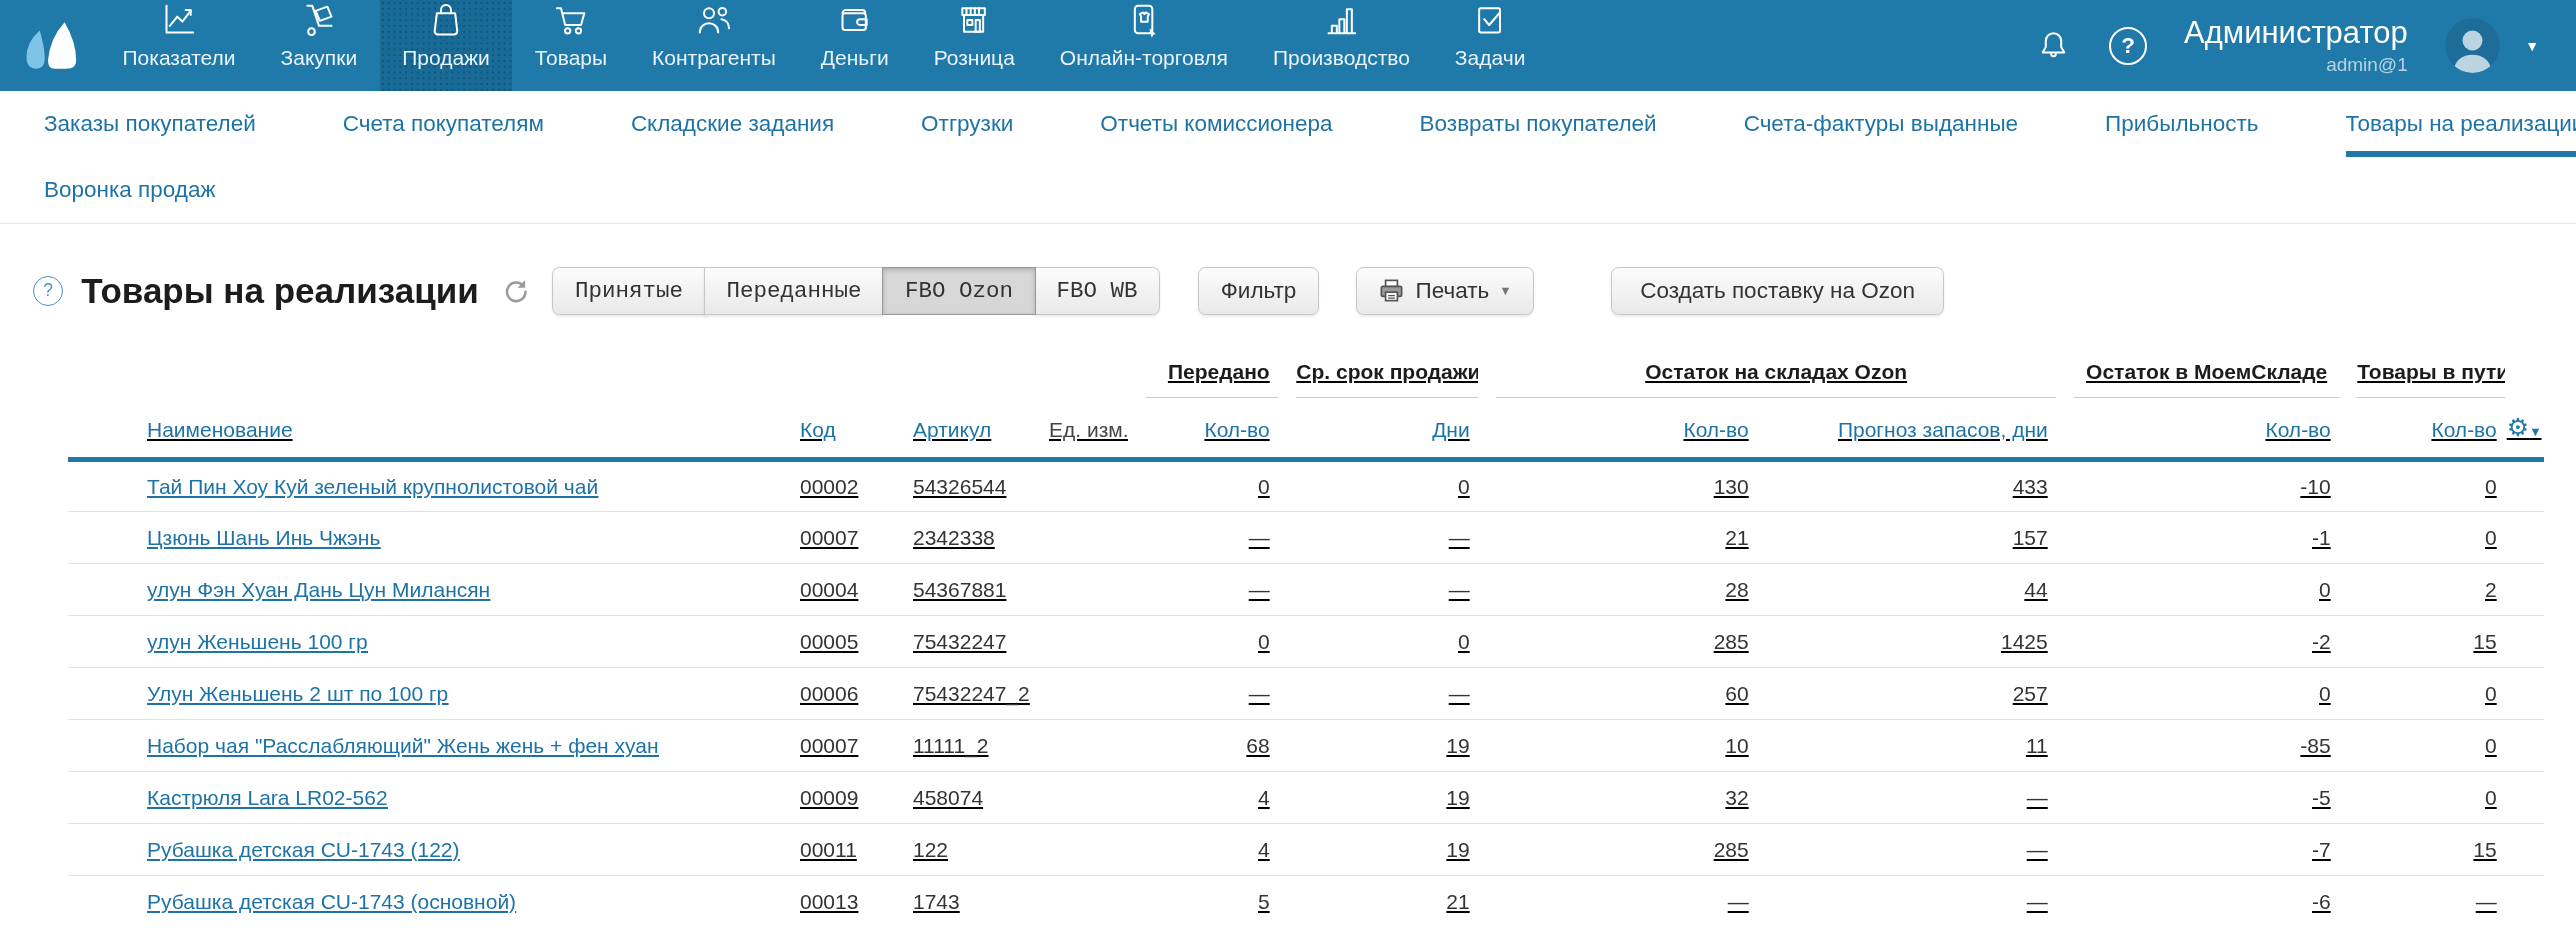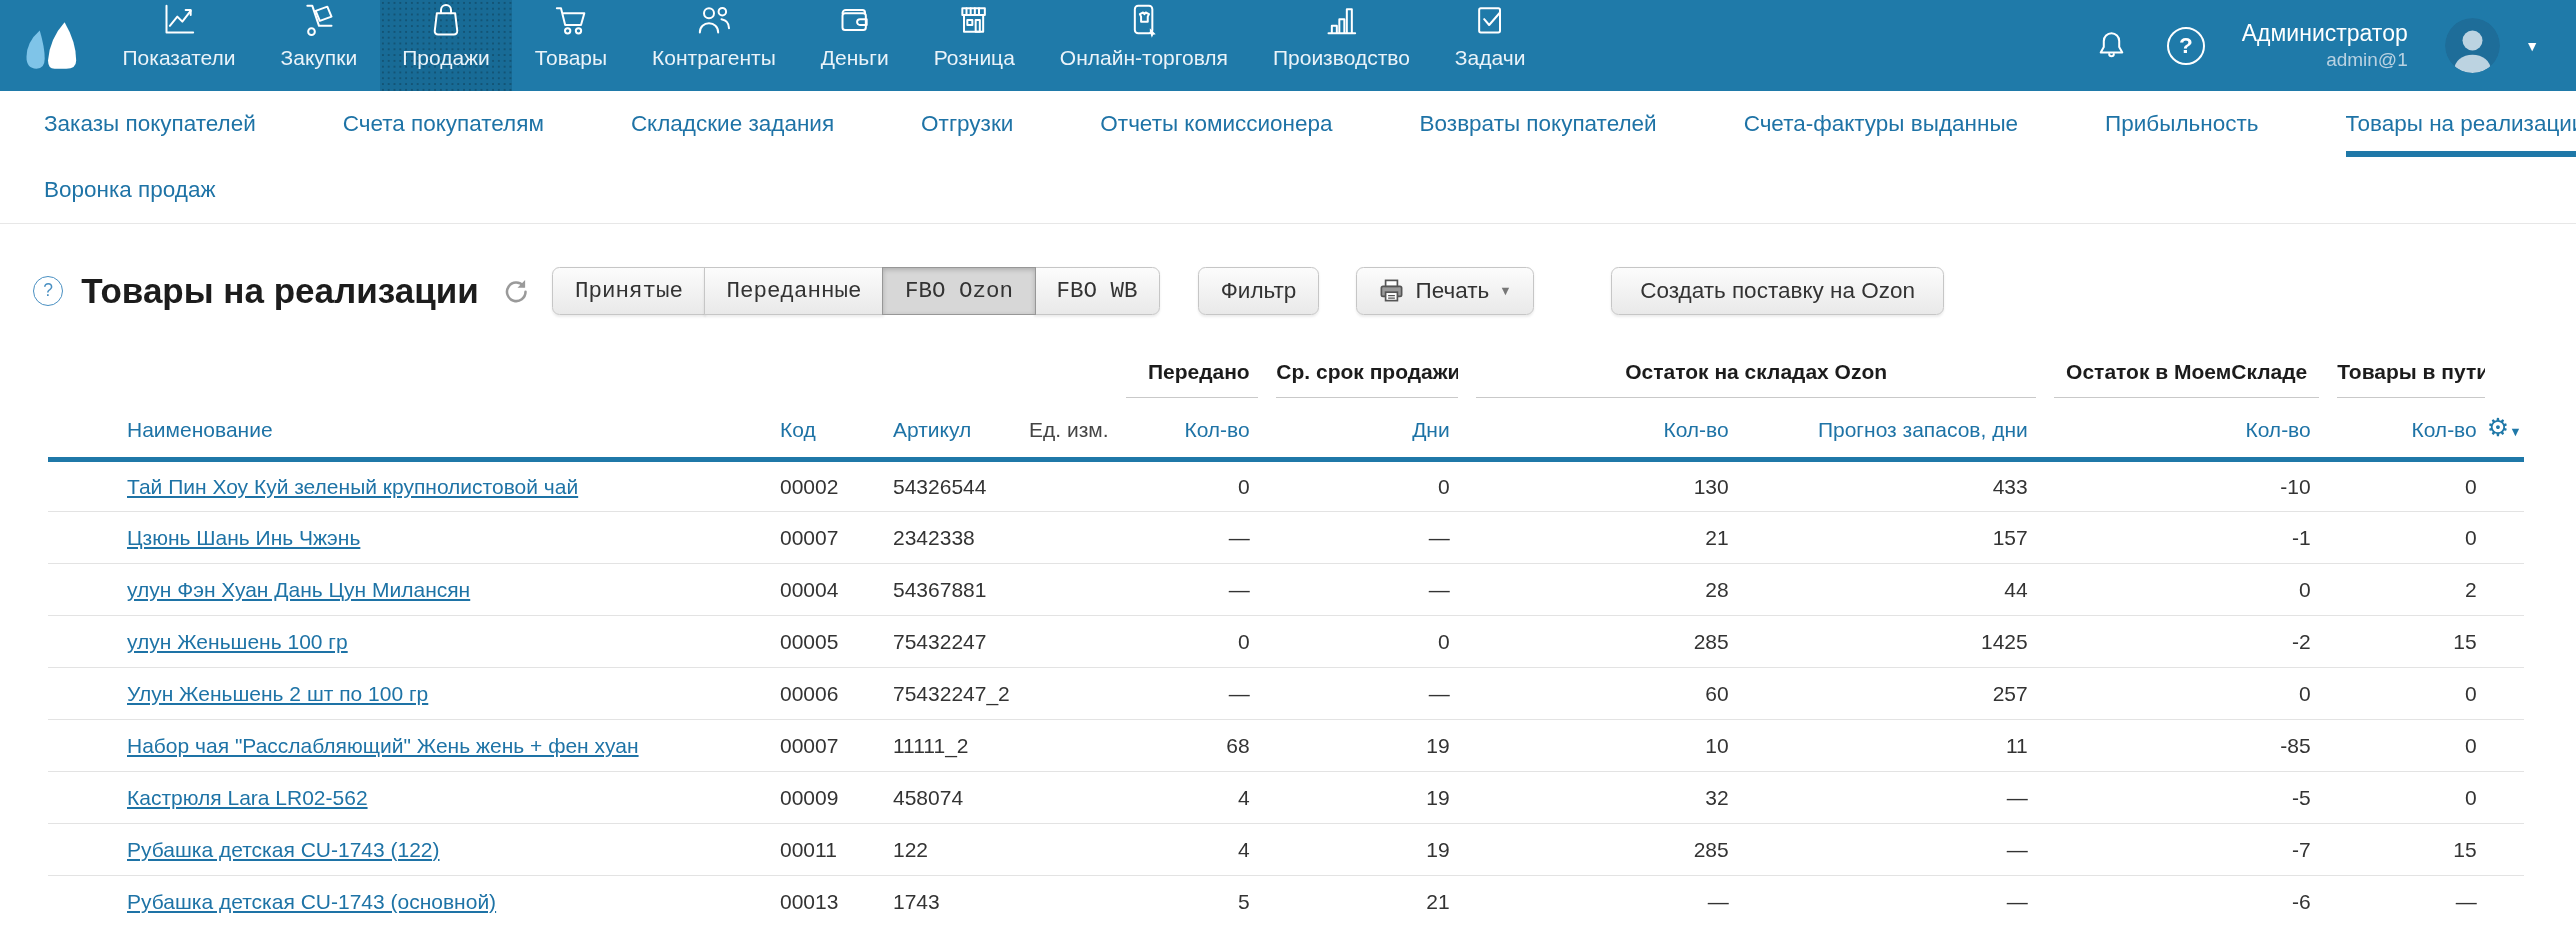--- a/index.html
+++ b/index.html
@@ -16,21 +16,21 @@
      background-size:5.8px 5.8px; }
   .nico { width:40px; height:40px; stroke:#fff; fill:none; stroke-width:2.4;
           stroke-linecap:round; stroke-linejoin:round; }
   .topbar-right { margin-left:auto; display:flex; align-items:center; padding-right:37px; gap:37px; }
   .tico { width:37px; height:37px; stroke:#fff; fill:none; stroke-width:2.6;
           stroke-linecap:round; stroke-linejoin:round; }
   .help-circle { width:38px; height:38px; border:2.5px solid #fff; border-radius:50%;
                  color:#fff; font-size:22.5px; font-weight:bold; display:flex;
                  align-items:center; justify-content:center; }
   .userbox { text-align:right; line-height:1.25; }
-  .user-name { color:#fff; font-size:23px; }
+  .user-name { color:#fff; font-size:31px; }
   .user-login { color:#b9d2e2; font-size:19px; }
   .avatar { width:55px; height:55px; border-radius:50%; overflow:hidden; }
   .user-caret { color:#fff; font-size:14px; margin-left:-11.6px; }
 
   
   .subnav { border-bottom:1.7px solid #e7e7e7; padding-left:44px; }
   .subnav-row { display:flex; gap:87px; height:66px; }
   .subnav-link { display:flex; align-items:center; height:100%; position:relative;
                  color:#1e73a6; font-size:22.5px; text-decoration:none; cursor:pointer; white-space:nowrap; }
   .subnav-link.active::after { content:''; position:absolute; left:0; right:0; bottom:0;
@@ -52,21 +52,21 @@
   .seg:last-child { border-radius:0 7.5px 7.5px 0; }
   .seg.active { background:#d7d7d7; border-color:#979797;
         box-shadow:inset 0 1.7px 5px rgba(0,0,0,.2); position:relative; z-index:1; }
   .btn { border-radius:7.5px; }
   .btn-filter { margin-left:38px; }
   .btn-print  { margin-left:37px; gap:10px; }
   .btn-create { margin-left:77px; padding:0 28px; }
   .print-caret { color:#777; font-size:12.5px; }
 
   
-  .table-wrap { margin:30px 48px 0; }
+  .table-wrap { margin:30px 68px 0;text-decoration:underline; }
   table { border-collapse:collapse; table-layout:fixed; width:2476px; }
   th, td { white-space:nowrap; overflow:hidden; }
   .grow th, .grow td { height:68px; vertical-align:middle; font-size:21px; font-weight:bold; color:#1c1c1c; }
   .grow th { padding-left:18.3px; }
   .g-inner { border-bottom:1.7px solid #c9c9c9; padding-bottom:13.3px; }
   .g-right .g-inner { text-align:right; padding-right:8.3px; }
   .g-center .g-inner { text-align:center; }
   .chead th { vertical-align:bottom; padding-bottom:15px; font-weight:normal; font-size:21px;
               border-bottom:5.8px solid #1f78a8; }
   .chead .sortable { color:#1e73a6; cursor:pointer; }

